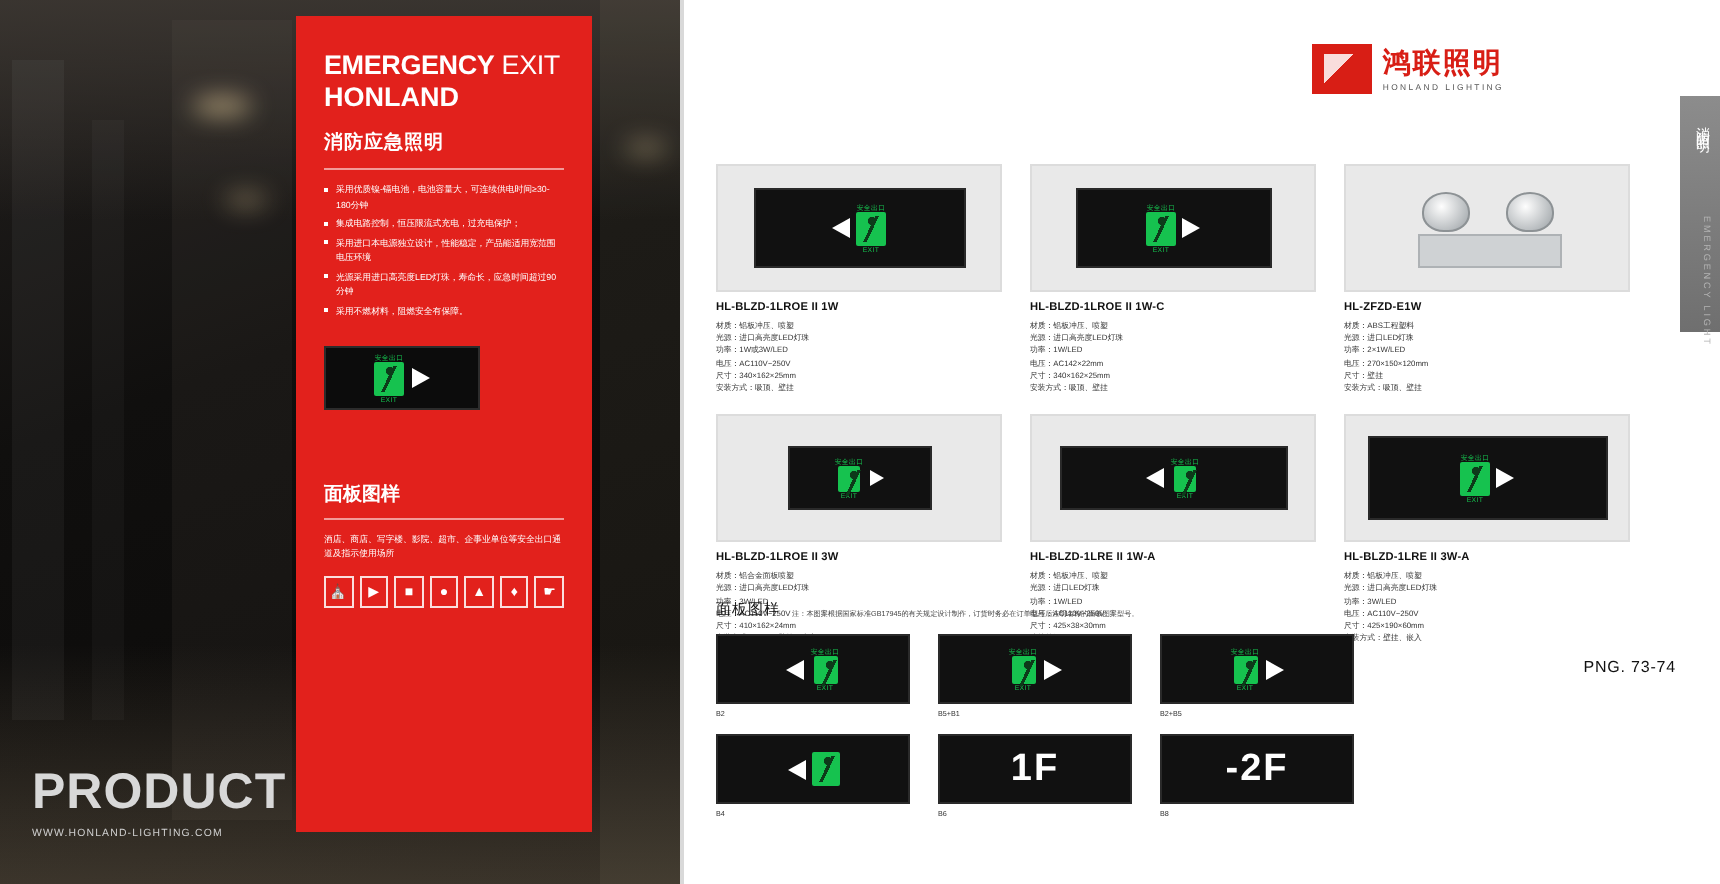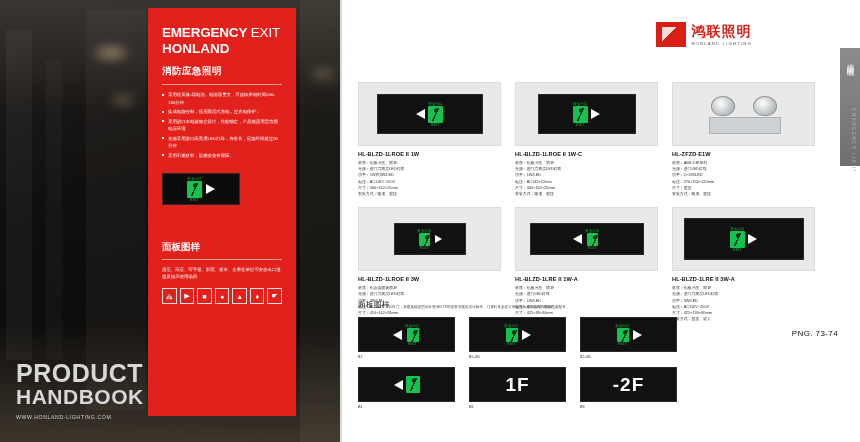--- a/index.html
+++ b/index.html
@@ -154,21 +154,20 @@
           <div class="icon-box">●</div>
           <div class="icon-box">▲</div>
           <div class="icon-box">♦</div>
           <div class="icon-box">☛</div>
         </div>
       </div>
     </div>
 
     <div class="brandblock">
       <div class="brand-2">PRODUCT</div>
-      <div class="brand-3">HANDBOOK</div>
       <div class="brand-url">WWW.HONLAND-LIGHTING.COM</div>
     </div>
   </div>
 
   <div class="gutter"></div>
 
   <div class="right-page">
 
     <div class="logo-wrap">
       <div class="logo-mark"></div>

